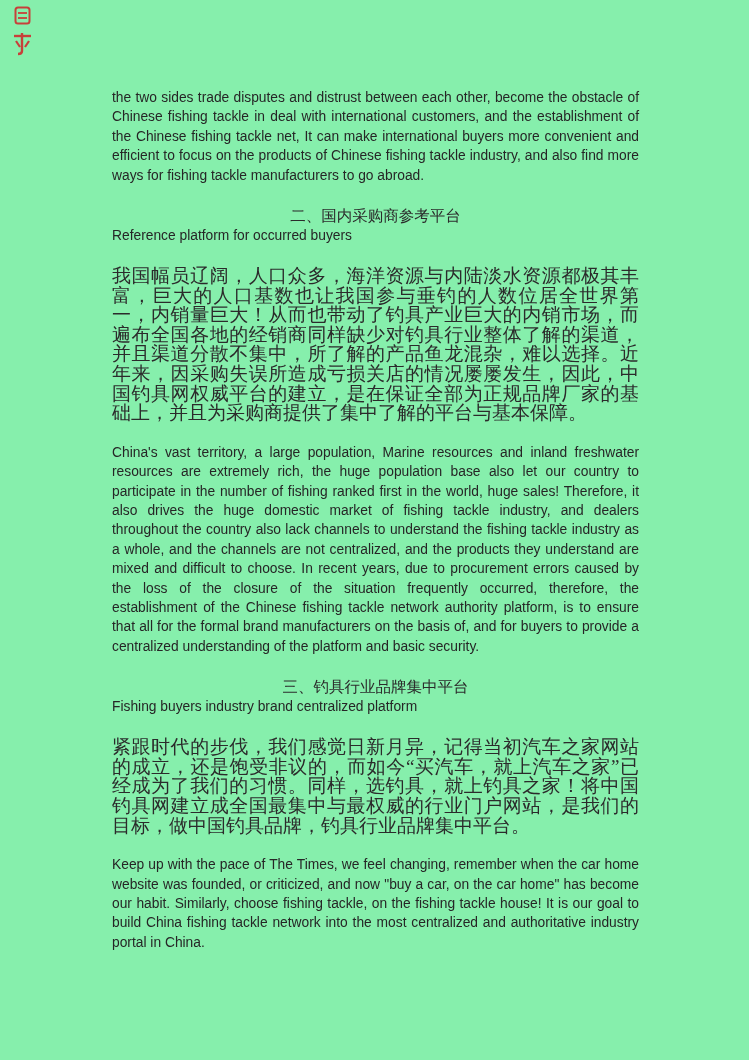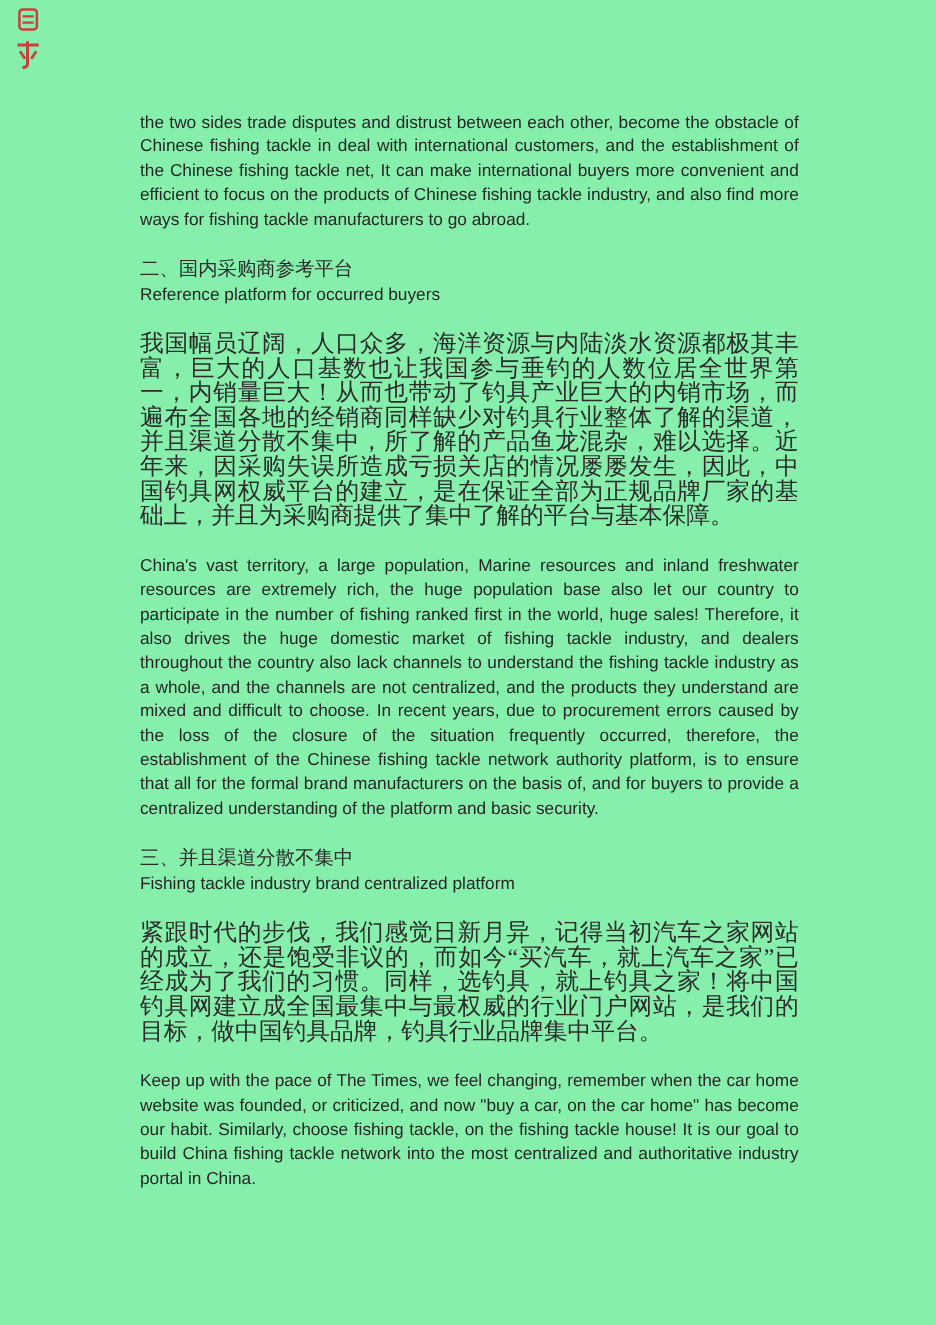--- a/index.html
+++ b/index.html
@@ -34,21 +34,21 @@
     text-align: justify;
     text-align-last: left;
   }
   .heading-block { margin: 0 0 20px 0; }
   .heading-zh {
     font-family: "Liberation Serif", "DejaVu Serif", serif;
     font-size: 15.5px;
     line-height: 21px;
     color: #2b2b2b;
     margin: 0;
-    text-align: left;
+    text-align: center;
   }
   .heading-en {
     font-family: "Liberation Sans", "DejaVu Sans", sans-serif;
     font-size: 13.8px;
     line-height: 20px;
     color: #262626;
     margin: 0;
     text-align: left;
   }
   .stamps {
@@ -87,22 +87,22 @@
     <div class="heading-block">
       <p class="heading-zh">二、国内采购商参考平台</p>
       <p class="heading-en">Reference platform for occurred buyers</p>
     </div>
 
     <p class="zh">我国幅员辽阔，人口众多，海洋资源与内陆淡水资源都极其丰富，巨大的人口基数也让我国参与垂钓的人数位居全世界第一，内销量巨大！从而也带动了钓具产业巨大的内销市场，而遍布全国各地的经销商同样缺少对钓具行业整体了解的渠道，并且渠道分散不集中，所了解的产品鱼龙混杂，难以选择。近年来，因采购失误所造成亏损关店的情况屡屡发生，因此，中国钓具网权威平台的建立，是在保证全部为正规品牌厂家的基础上，并且为采购商提供了集中了解的平台与基本保障。</p>
 
     <p class="en">China's vast territory, a large population, Marine resources and inland freshwater resources are extremely rich, the huge population base also let our country to participate in the number of fishing ranked first in the world, huge sales! Therefore, it also drives the huge domestic market of fishing tackle industry, and dealers throughout the country also lack channels to understand the fishing tackle industry as a whole, and the channels are not centralized, and the products they understand are mixed and difficult to choose. In recent years, due to procurement errors caused by the loss of the closure of the situation frequently occurred, therefore, the establishment of the Chinese fishing tackle network authority platform, is to ensure that all for the formal brand manufacturers on the basis of, and for buyers to provide a centralized understanding of the platform and basic security.</p>
 
     <div class="heading-block">
-      <p class="heading-zh">三、并且渠道分散不集中</p>
-      <p class="heading-en">Fishing tackle industry brand centralized platform</p>
+      <p class="heading-zh">三、钓具行业品牌集中平台</p>
+      <p class="heading-en">Fishing buyers industry brand centralized platform</p>
     </div>
 
     <p class="zh">紧跟时代的步伐，我们感觉日新月异，记得当初汽车之家网站的成立，还是饱受非议的，而如今“买汽车，就上汽车之家”已经成为了我们的习惯。同样，选钓具，就上钓具之家！将中国钓具网建立成全国最集中与最权威的行业门户网站，是我们的目标，做中国钓具品牌，钓具行业品牌集中平台。</p>
 
     <p class="en">Keep up with the pace of The Times, we feel changing, remember when the car home website was founded, or criticized, and now "buy a car, on the car home" has become our habit. Similarly, choose fishing tackle, on the fishing tackle house! It is our goal to build China fishing tackle network into the most centralized and authoritative industry portal in China.</p>
 
   </div>
 </div>
 
 </body></html>

